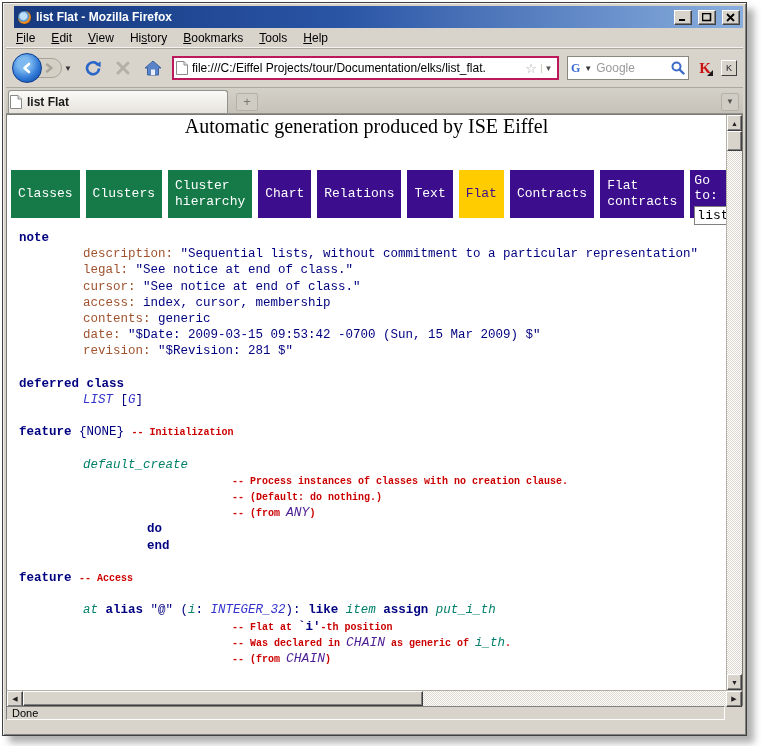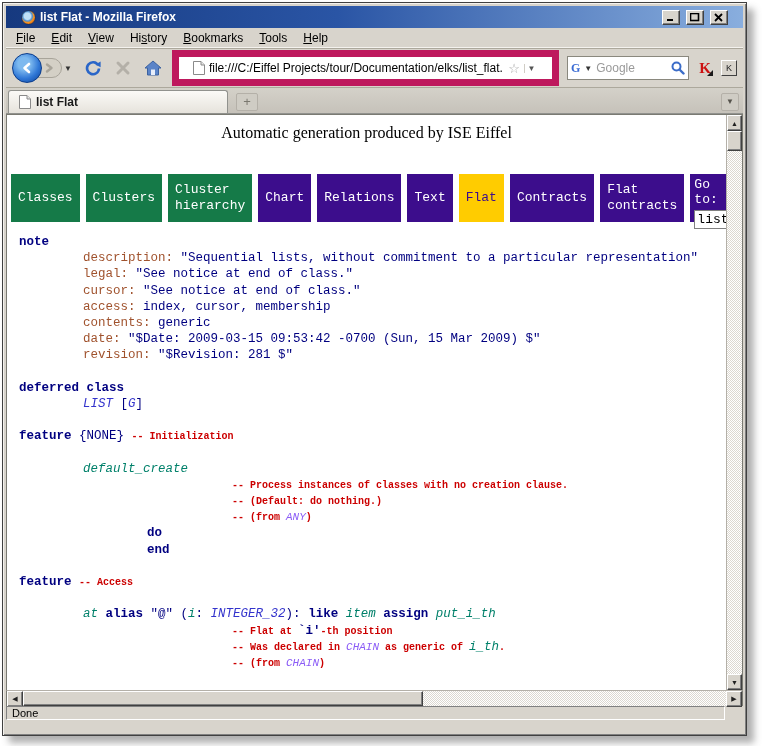--- a/index.html
+++ b/index.html
@@ -2,22 +2,22 @@
 <html><head>
 <meta charset="utf-8">
 <style>
   html,body{margin:0;padding:0;width:770px;height:746px;background:#fff;overflow:hidden;
     font-family:"Liberation Sans",sans-serif;}
   *{box-sizing:border-box;}
   .window{position:absolute;left:2px;top:2px;width:745px;height:734px;background:#d8d4cc;
     border:1px solid #404040;box-shadow:inset 1px 1px 0 #f4f2ee, inset -1px -1px 0 #808080,
     7px 7px 7px rgba(80,80,80,.45);display:flex;flex-direction:column;padding:3px;}
   
-  .titlebar{height:22px;flex:0 0 22px;display:flex;align-items:center;padding:0 15px;gap:4px;
-    background:linear-gradient(90deg,#16397f 0%,#2a55a5 45%,#89aede 100%);}
+  .titlebar{height:22px;flex:0 0 22px;display:flex;align-items:center;padding:0 3px;gap:4px;
+    background:linear-gradient(90deg,#16397f 0%,#2a55a5 45%,#89aede 100%);margin-left:8px;}
   .ff-icon{width:15px;height:15px;border-radius:50%;flex:0 0 15px;
     background:radial-gradient(circle at 42% 40%,#bfe0f7 0 30%,#4d8fd0 45%,#f59522 58%,#d45500 85%,#8c2f00 100%);
     border:1px solid #1c3564;}
   .title-text{color:#fff;font-weight:bold;font-size:12px;flex:1;white-space:nowrap;overflow:hidden;}
   .win-btn{width:18px;height:15px;background:#d8d4cc;border:1px solid;border-color:#fff #404040 #404040 #fff;
     box-shadow:inset -1px -1px 0 #808080;display:flex;align-items:center;justify-content:center;margin-left:2px;}
   .win-btn svg{display:block;}
   
   .menubar{height:20px;flex:0 0 20px;display:flex;align-items:center;font-size:12px;color:#000;
     border-bottom:1px solid #f4f2ee;padding-left:2px;}
@@ -27,51 +27,51 @@
   .toolbar{height:40px;flex:0 0 40px;display:flex;align-items:center;padding:0 6px;gap:8px;
     border-top:1px solid #aca89c;border-bottom:1px solid #aca89c;background:#d8d4cc;}
   .navpair{display:flex;align-items:center;}
   .back-btn{width:30px;height:30px;border-radius:50%;z-index:2;
     background:radial-gradient(circle at 40% 35%,#7db9ef 0 25%,#2f77d6 60%,#0b3d91 100%);
     border:1px solid #0a3c8c;display:flex;align-items:center;justify-content:center;}
   .fwd-btn{width:26px;height:20px;margin-left:-6px;border-radius:0 10px 10px 0;background:#d4d0c6;
     border:1px solid #a8a49a;display:flex;align-items:center;justify-content:center;}
   .nav-drop{font-size:8px;color:#333;padding:0 2px;}
   .tool-ic{width:22px;height:22px;display:flex;align-items:center;justify-content:center;}
-  .urlbar{flex:1;height:36px;background:#fff;border:7px solid #be185d;display:flex;align-items:center;
-    padding:0 14px;gap:4px;min-width:0;}
+  .urlbar{flex:1;height:24px;background:#fff;border:2px solid #be185d;display:flex;align-items:center;
+    padding:0 2px;gap:4px;min-width:0;}
   .page-ic{flex:0 0 12px;}
   .url-text{flex:1;font-size:12px;color:#000;white-space:nowrap;overflow:hidden;}
   .star{color:#a8a8a8;font-size:13px;flex:0 0 auto;}
   .url-drop{flex:0 0 14px;border-left:1px solid #d0cdc5;color:#555;font-size:8px;text-align:center;}
   .searchbox{flex:0 0 122px;height:24px;background:#fff;border:1px solid #8a887e;display:flex;
     align-items:center;padding:0 3px;gap:2px;}
   .g-logo{font-weight:bold;font-size:12px;color:#3b6cd4;font-family:"Liberation Serif",serif;}
   .search-text{flex:1;color:#9a9a9a;font-size:12px;}
   .kasp{position:relative;width:16px;height:16px;color:#cc1111;font-weight:bold;font-size:15px;
     line-height:16px;text-align:center;font-family:"Liberation Serif",serif;}
   .kasp:after{content:"";position:absolute;right:0;bottom:0;border-left:6px solid transparent;
     border-bottom:6px solid #1a1a1a;}
   .kbtn{width:16px;height:16px;background:#d8d4cc;border:1px solid;border-color:#fff #404040 #404040 #fff;
     font-size:9px;text-align:center;line-height:14px;color:#222;}
   
   .tabstrip{height:26px;flex:0 0 26px;background:linear-gradient(#d4d1c9,#c6c2ba);display:flex;
     align-items:flex-end;padding:3px 2px 0 2px;border-bottom:1px solid #91928e;}
   .tab{width:220px;height:23px;background:linear-gradient(#fbfaf7,#e6e3dc);border:1px solid #91928e;
-    border-bottom:none;border-radius:3px 3px 0 0;display:flex;align-items:center;gap:5px;padding:0 10px;}
+    border-bottom:none;border-radius:3px 3px 0 0;display:flex;align-items:center;gap:5px;padding:0 1px;}
   .tab-label{font-size:12px;font-weight:bold;color:#1a1a1a;}
   .newtab-btn{width:22px;height:18px;margin:0 0 2px 8px;border:1px solid #b4b0a8;border-radius:2px;
     color:#7a786f;font-size:13px;line-height:15px;text-align:center;background:#cfccc4;}
   .tab-spacer{flex:1;}
   .tablist-btn{width:18px;height:18px;margin:0 2px 2px 0;border:1px solid #b4b0a8;border-radius:2px;
     background:#cfccc4;color:#55534c;font-size:8px;text-align:center;line-height:16px;}
   
   .content-wrap{flex:0 0 576px;height:576px;display:flex;border:1px solid #7a7a72;border-bottom:none;background:#fff;}
   .page{flex:1;overflow:hidden;position:relative;background:#fff;}
-  .heading{text-align:center;font-family:"Liberation Serif",serif;font-size:16px;color:#000;margin-top:9px;}
+  .heading{text-align:center;font-family:"Liberation Serif",serif;font-size:20px;color:#000;}
   .nav-row{display:flex;gap:6px;margin:32px 0 0 4px;height:48px;align-items:stretch;}
   .nav-btn{color:#fff;font-family:"Liberation Mono",monospace;font-size:13px;display:flex;
     align-items:center;justify-content:center;padding:0 7px;white-space:pre-line;line-height:16px;}
   .nav-btn.two{justify-content:flex-start;text-align:left;}
   .nav-green{background:#157a48;}
   .nav-purple{background:#3c0d8c;}
   .nav-gold{background:#ffcc00;color:#3c0d8c;}
   .goto-panel{background:#3c0d8c;width:82px;padding:3px 4px;display:flex;flex-direction:column;gap:3px;
     color:#fff;font-family:"Liberation Mono",monospace;font-size:13px;}
   .goto-input{background:#fff;border:1px solid #808080;height:20px;color:#000;font-size:13px;
@@ -79,21 +79,21 @@
   
   .code{margin-top:12px;padding-left:8px;font-family:"Liberation Mono",monospace;font-size:12.5px;}
   .code-line{height:16.2px;line-height:16.2px;white-space:pre;}
   .i0{padding-left:4px;}.i1{padding-left:68px;}.i2{padding-left:132px;}.i3{padding-left:217px;}
   .k{color:#000080;font-weight:bold;}
   .n{color:#000080;}
   .t{color:#a0522d;}
   .c{color:#3333cc;font-style:italic;}
   .f{color:#00806a;font-style:italic;}
   .r{color:#cc0000;font-size:10px;font-weight:bold;}
-  .rc{color:#8b5cf6;font-style:italic;font-size:11px;}
+  .rc{color:#4c1d95;font-style:italic;font-size:13px;}
   .rf{color:#00806a;font-style:italic;font-size:12.5px;}
   .rq{color:#000080;font-weight:bold;font-size:12.5px;}
   
   .checker{background:repeating-conic-gradient(#ffffff 0% 25%, #dcd8d0 0% 50%);background-size:2px 2px;}
   .vscroll{flex:0 0 16px;display:flex;flex-direction:column;border-left:1px solid #b4b0a8;}
   .sbtn{flex:0 0 16px;height:16px;background:#d8d4cc;border:1px solid;border-color:#fff #404040 #404040 #fff;
     box-shadow:inset -1px -1px 0 #808080;display:flex;align-items:center;justify-content:center;
     font-size:7px;color:#202020;}
   .vthumb{flex:0 0 20px;background:#d8d4cc;border:1px solid;border-color:#fff #404040 #404040 #fff;
     box-shadow:inset -1px -1px 0 #808080;}

